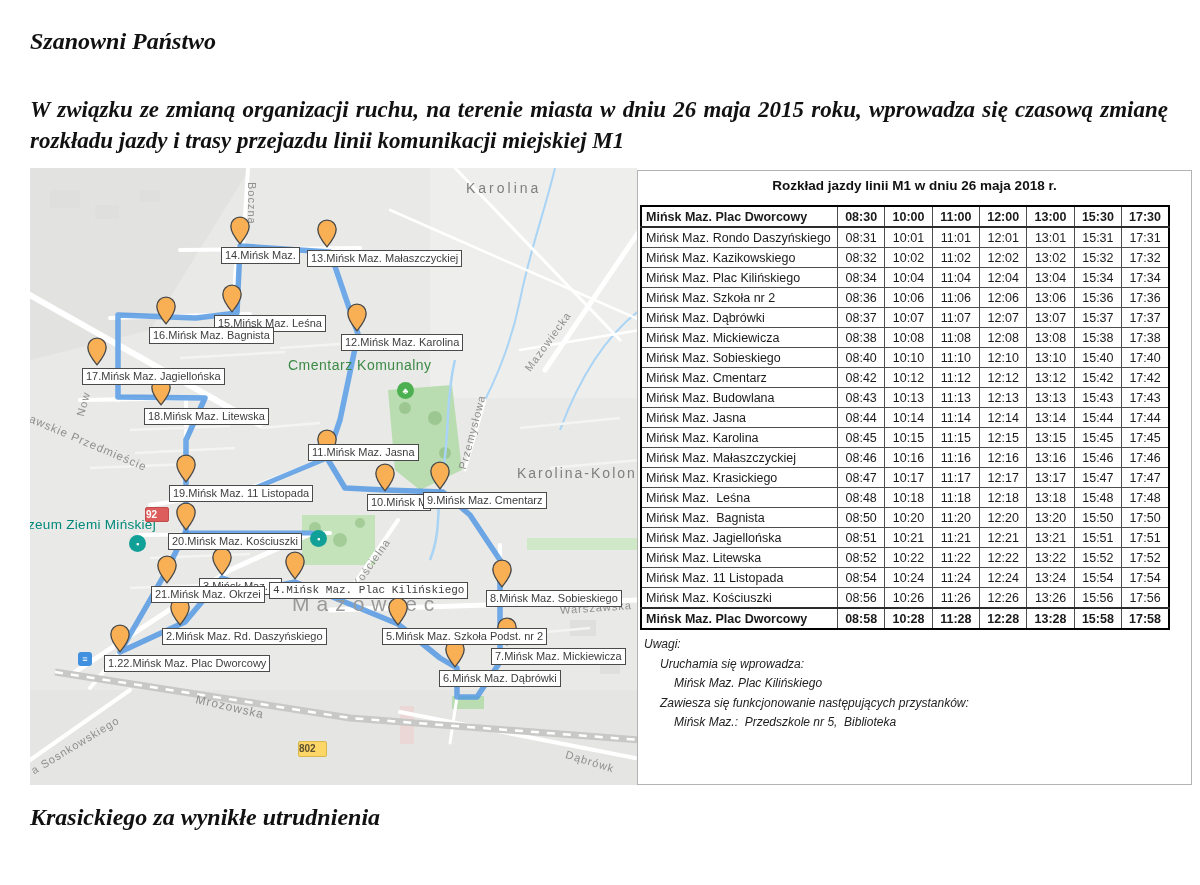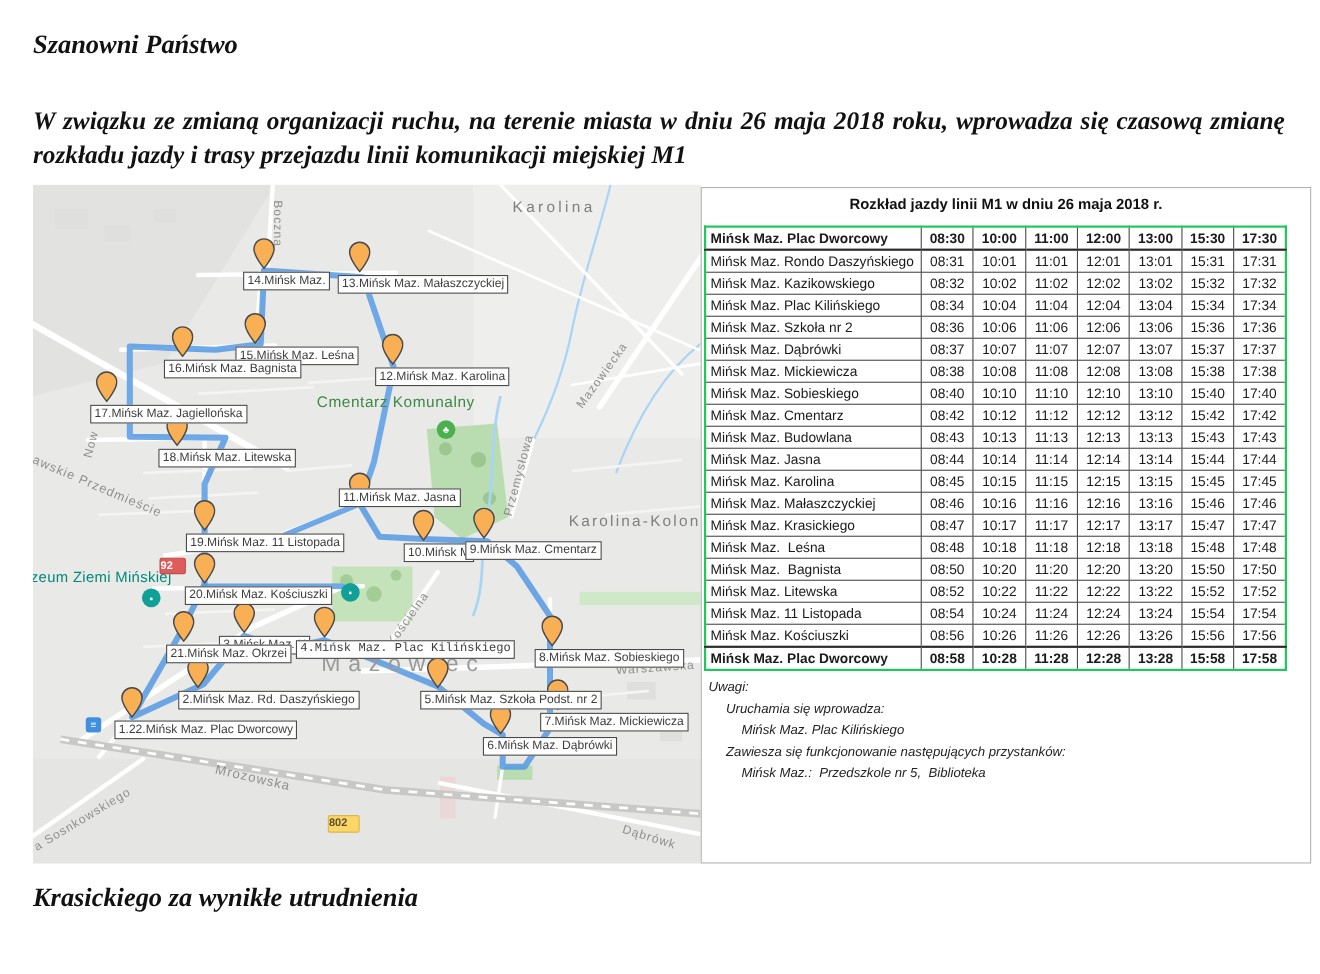--- a/index.html
+++ b/index.html
@@ -31,34 +31,34 @@
   
   #panel{position:absolute;left:637px;top:170px;width:553px;height:613px;
        border:1px solid #b3b3b3;background:#fff;}
   #tt-title{margin:7px 4px 0 4px;text-align:center;font-size:13.5px;font-weight:bold;color:#111;}
   #tt{border-collapse:collapse;margin:12px 0 0 2px;table-layout:fixed;width:530px;
       font-size:12.5px;color:#1a1a1a;}
   #tt td{border:1px solid #4d4d4d;height:19px;padding:0;white-space:pre;overflow:hidden;}
   #tt td.stop{padding-left:4px;text-align:left;}
   #tt td.time{text-align:center;}
   #tt tr.bold td{font-weight:bold;}
-  #tt{border:2px solid #22c55e;}
+  #tt{border:2px solid #000000;}
   #tt tr.bold.first td{border-bottom:2px solid #2b2b2b;}
   #tt tr.bold.last td{border-top:2px solid #2b2b2b;}
   #notes{margin-top:5px;font-style:italic;font-size:12px;color:#222;line-height:19.5px;}
   #notes div{white-space:pre;}
 </style>
 </head>
 <body>
 
 <div id="page">
 
   <div id="greeting" class="serif-head">Szanowni Państwo</div>
 
-  <div id="paragraph" class="serif-head">W związku ze zmianą organizacji ruchu, na terenie miasta w dniu 26 maja 2018 roku, wprowadza się czasową zmianę rozkładu jazdy i trasy przejazdu linii komunikacji miejskiej M1</div>
+  <div id="paragraph" class="serif-head">W związku ze zmianą organizacji ruchu, na terenie miasta w dniu 26 maja 2015 roku, wprowadza się czasową zmianę rozkładu jazdy i trasy przejazdu linii komunikacji miejskiej M1</div>
 
   <div id="map">
     <svg width="607" height="617" viewBox="0 0 607 617">
       <rect x="0" y="0" width="607" height="617" fill="#e9e9e7"></rect>
       <polygon points="0,0 220,0 120,162 0,192" fill="#e2e2e0"></polygon>
       <rect x="400" y="0" width="207" height="230" fill="#eeeeec"></rect>
       <rect x="0" y="522" width="607" height="95" fill="#e5e5e3"></rect>
 
       <g fill="#dfdfdd">
         <rect x="20" y="22" width="30" height="18"></rect>
@@ -463,20 +463,30 @@
             <td class="stop">Mińsk Maz.  Bagnista</td>
             <td class="time">08:50</td>
             <td class="time">10:20</td>
             <td class="time">11:20</td>
             <td class="time">12:20</td>
             <td class="time">13:20</td>
             <td class="time">15:50</td>
             <td class="time">17:50</td>
           </tr>
           <tr>
+            <td class="stop">Mińsk Maz. Jagiellońska</td>
+            <td class="time">08:51</td>
+            <td class="time">10:21</td>
+            <td class="time">11:21</td>
+            <td class="time">12:21</td>
+            <td class="time">13:21</td>
+            <td class="time">15:51</td>
+            <td class="time">17:51</td>
+          </tr>
+          <tr>
             <td class="stop">Mińsk Maz. Litewska</td>
             <td class="time">08:52</td>
             <td class="time">10:22</td>
             <td class="time">11:22</td>
             <td class="time">12:22</td>
             <td class="time">13:22</td>
             <td class="time">15:52</td>
             <td class="time">17:52</td>
           </tr>
           <tr>

